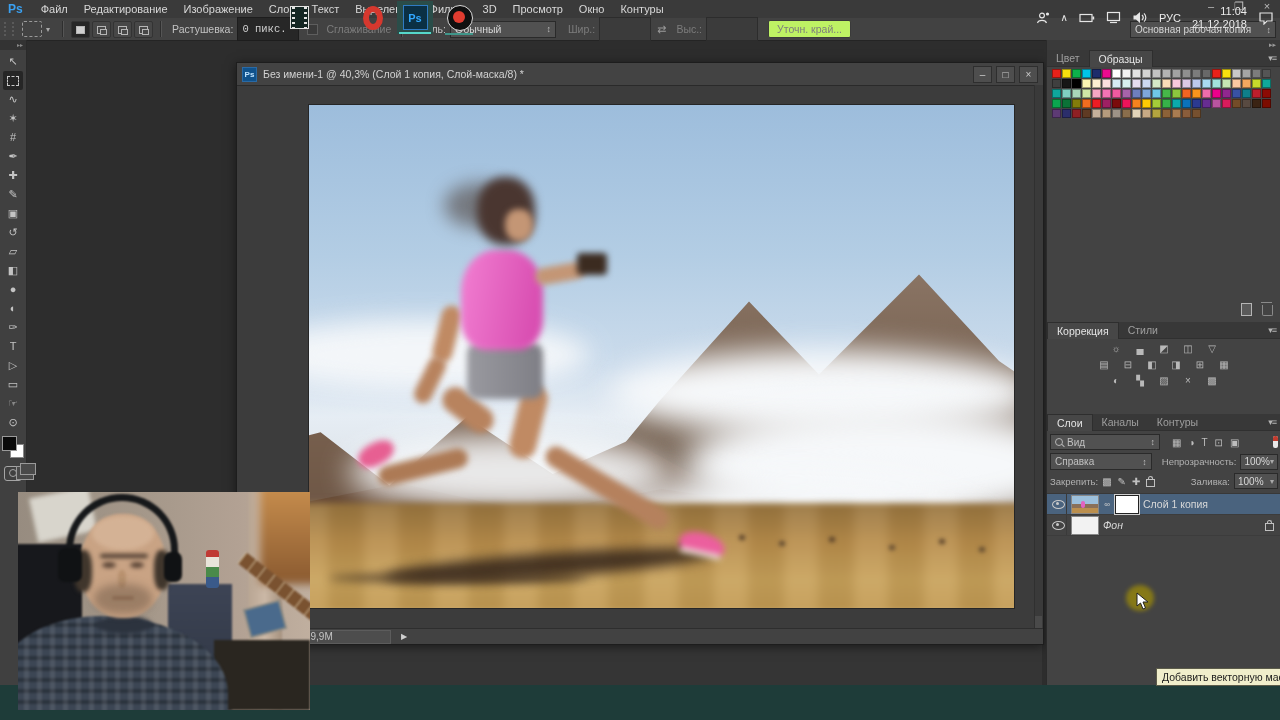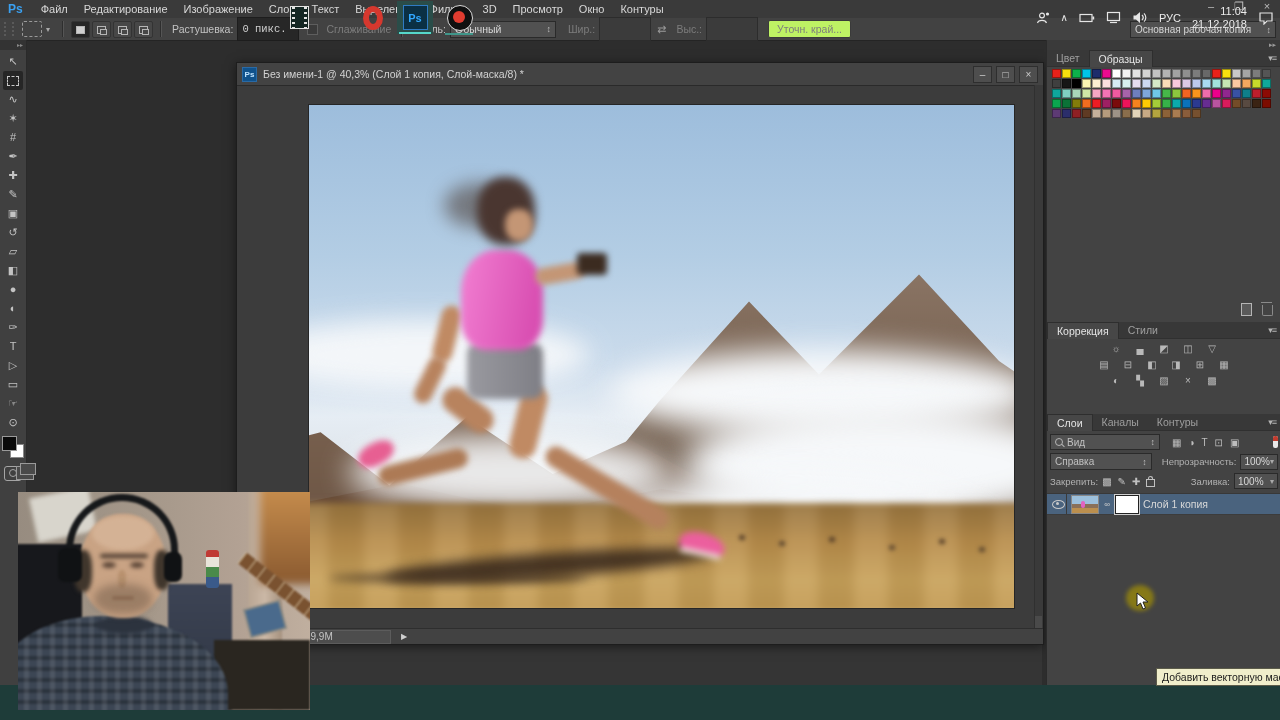--- a/index.html
+++ b/index.html
@@ -648,20 +648,29 @@
       <div class="layer-row selected mask link">
             <span class="eye-cell">
               <span class="eye"></span>
             </span>
             <span class="thumb-img"></span>
             <span class="link-icon">∞</span>
             <span class="thumb-mask"></span>
             <span class="layer-name">Слой 1 копия</span>
 
           </div>
+          <div class="layer-row bg italic locked">
+            <span class="eye-cell">
+              <span class="eye"></span>
+            </span>
+            <span class="thumb-img"></span>
+
+            <span class="layer-name">Фон</span>
+            <span class="row-lock padlock"></span>
+          </div>
         </div>
     </div>
   </div>
 
   <div class="taskbar"></div>
   <div class="start"></div>
   <div class="start2"></div>
   <div class="peek" style="left:140px;background:#3b78d8;"></div>
   <div class="peek" style="left:178px;background:#2aa5b8;"></div>
   <div class="peek" style="left:222px;background:conic-gradient(#e6443c 0 33%,#f7c411 33% 66%,#3aa757 66%);"></div>

